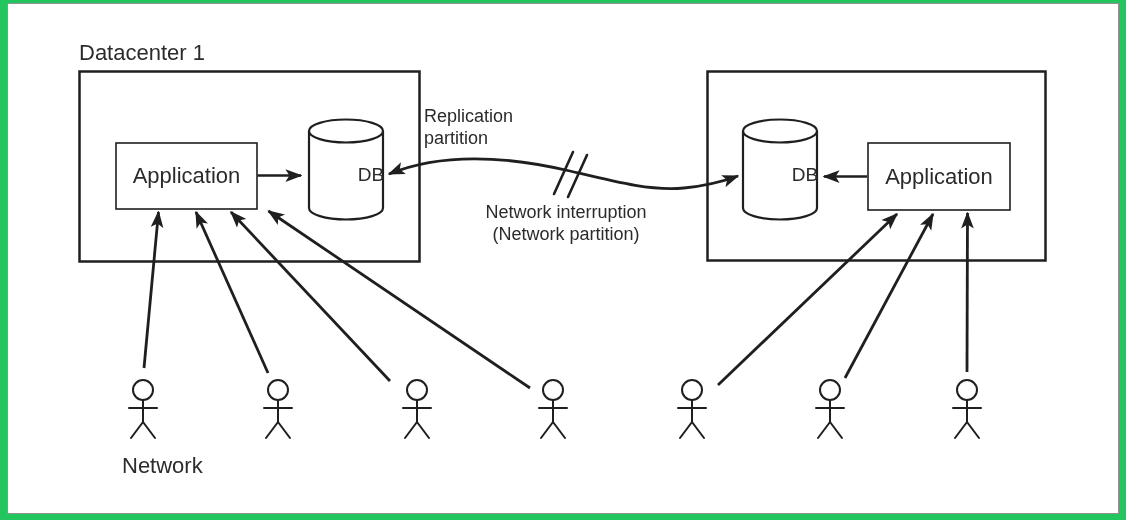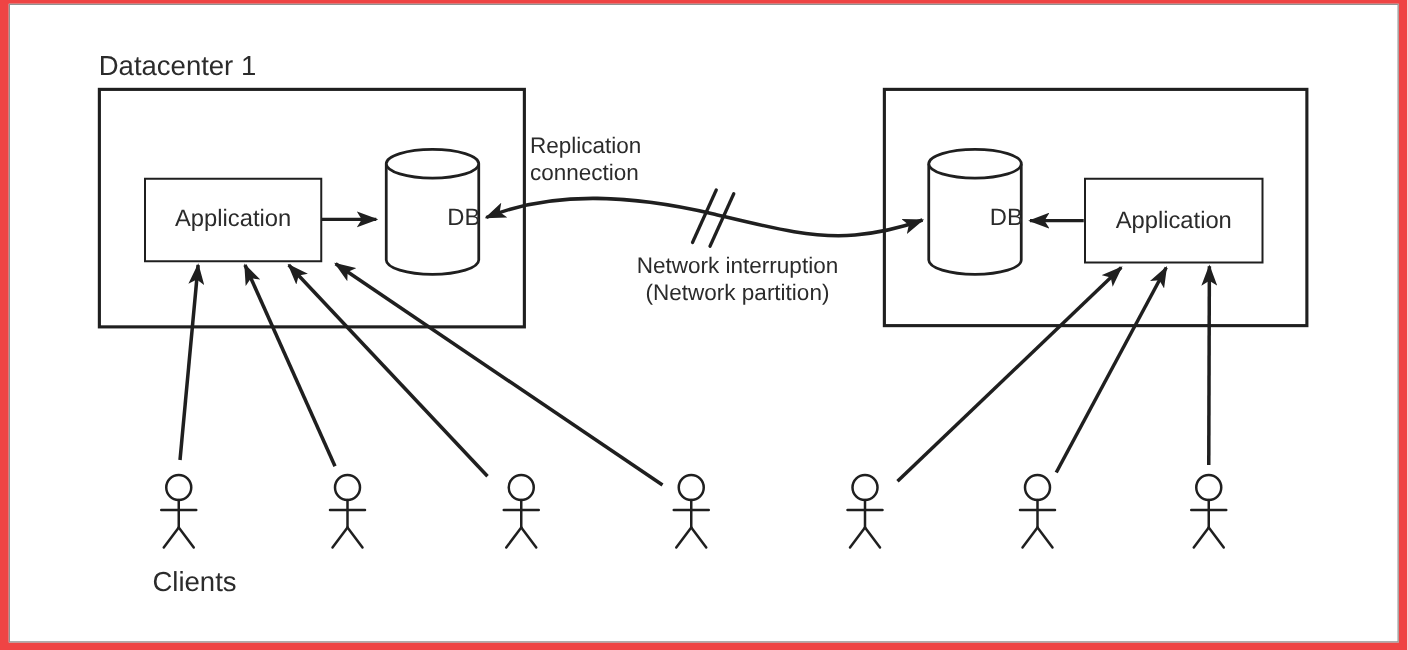--- a/index.html
+++ b/index.html
@@ -1,20 +1,20 @@
 <!DOCTYPE html>
 <html><head>
 <meta charset="utf-8">
 <style>
   html, body { margin: 0; padding: 0; background: #ffffff; }
   .canvas {
     position: relative;
     width: 1126px;
     height: 520px;
-    background: #ef4444;
+    background: #22c55e;
     overflow: hidden;
     font-family: "Liberation Sans", sans-serif;
     color: #2b2b2b;
   }
   .figure-frame {
     position: absolute;
     left: 7px; top: 3px;
     width: 1112px; height: 511px;
     border: 1.5px solid #929292;
     box-sizing: border-box;
@@ -31,21 +31,21 @@
     color: #2b2b2b;
     white-space: pre-line;
     line-height: 1.15;
   }
   .dc-title { font-size: 22px; top: 40px; }
   .dc-title.right { text-align: right; }
   .box-label {
     display: flex;
     align-items: center;
     justify-content: center;
-    font-size: 19px;
+    font-size: 22px;
     text-align: center;
   }
   .db-label {
     display: flex;
     align-items: center;
     justify-content: center;
     font-size: 19px;
     margin-left: 25px;
   }
   .small-note { font-size: 18px; line-height: 22px; }
@@ -119,20 +119,20 @@
 
   <div class="lbl dc-title" style="left:79px;">Datacenter 1</div>
 
   <div class="lbl box-label" style="left:116px; top:143px; width:141px; height:66px;">Application</div>
   <div class="lbl box-label" style="left:868px; top:143px; width:142px; height:67px;">Application</div>
 
   <div class="lbl db-label" style="left:309px; top:140px; width:74px; height:70px;">DB</div>
   <div class="lbl db-label" style="left:743px; top:140px; width:74px; height:70px;">DB</div>
 
   <div class="lbl small-note" style="left:424px; top:105px;">Replication
-connection</div>
+partition</div>
 
-  <div class="lbl small-note centered-note" style="left:480px; top:201px; width:220px;">Network interruption
+  <div class="lbl small-note centered-note" style="left:456px; top:201px; width:220px;">Network interruption
 (Network partition)</div>
 
-  <div class="lbl clients-title" style="left:122px; top:453px;">Clients</div>
+  <div class="lbl clients-title" style="left:122px; top:453px;">Network</div>
 
 </div>
 
 </body></html>

